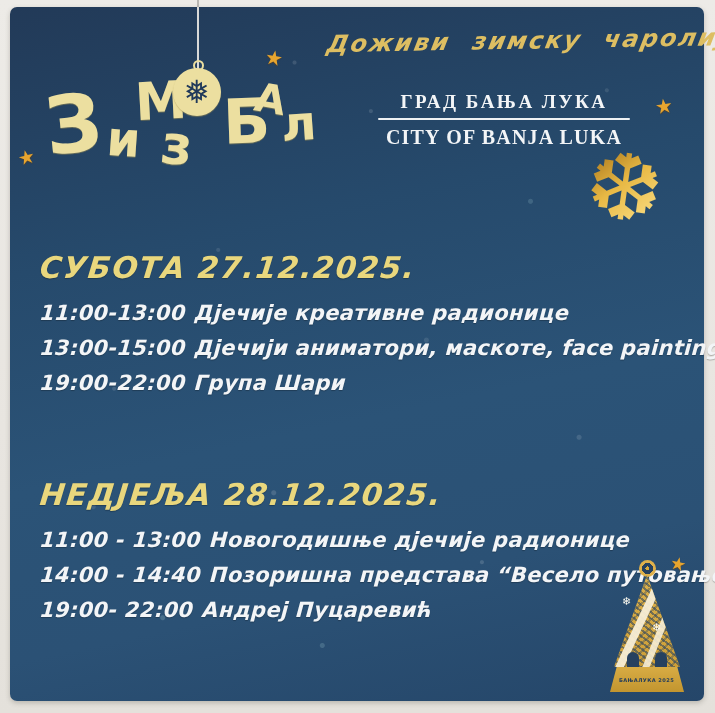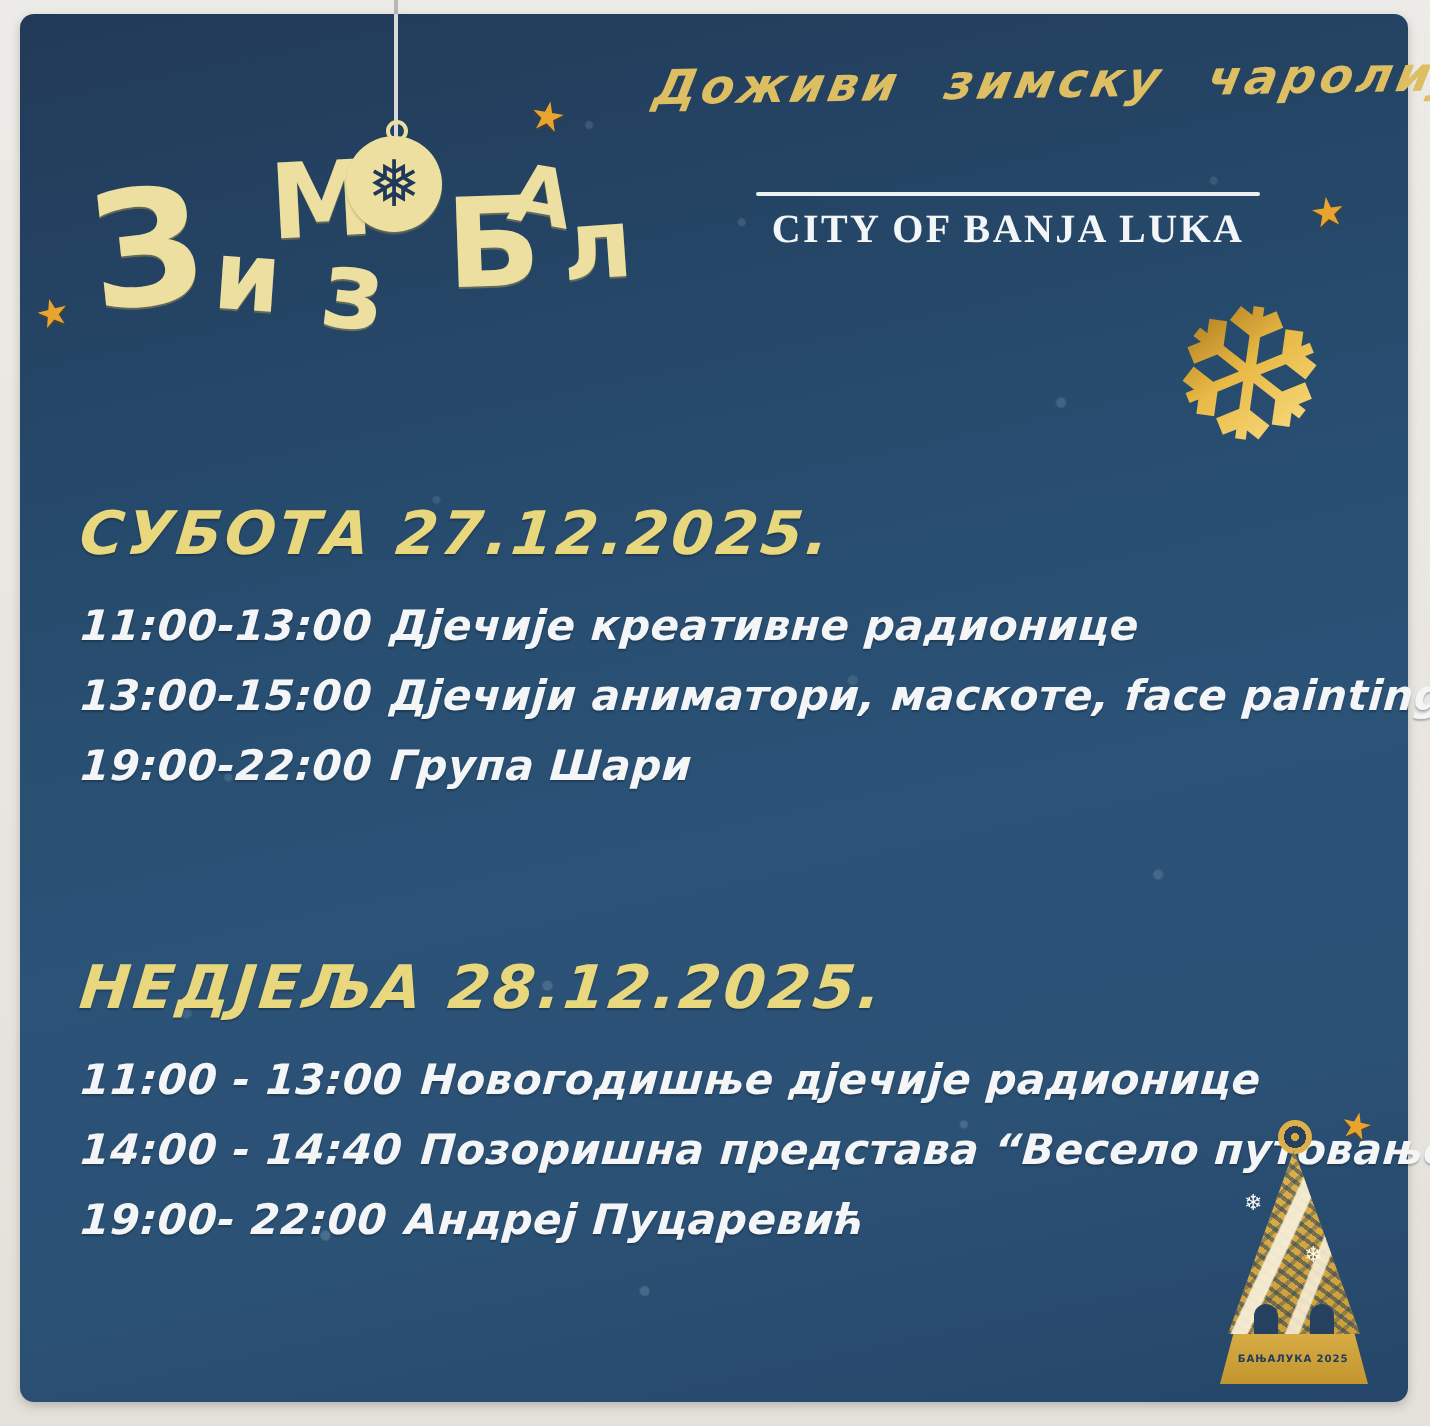--- a/index.html
+++ b/index.html
@@ -136,20 +136,21 @@
     </div>
 
     <span class="star s1">★</span>
     <span class="star s2">★</span>
     <span class="star s3">★</span>
     <span class="star s4">★</span>
 
     <div class="tagline">Доживи зимску чаролију!</div>
 
     <div class="cityblock">
+      <div class="city-cyr">ГРАД БАЊА ЛУКА</div>
       <div class="city-rule"></div>
       <div class="city-lat">CITY OF BANJA LUKA</div>
     </div>
 
     <span class="bigflake">❆</span>
 
     <section class="day day-sat">
       <h2>СУБОТА 27.12.2025.</h2>
       <div class="evt">
         <span>11:00-13:00</span>

